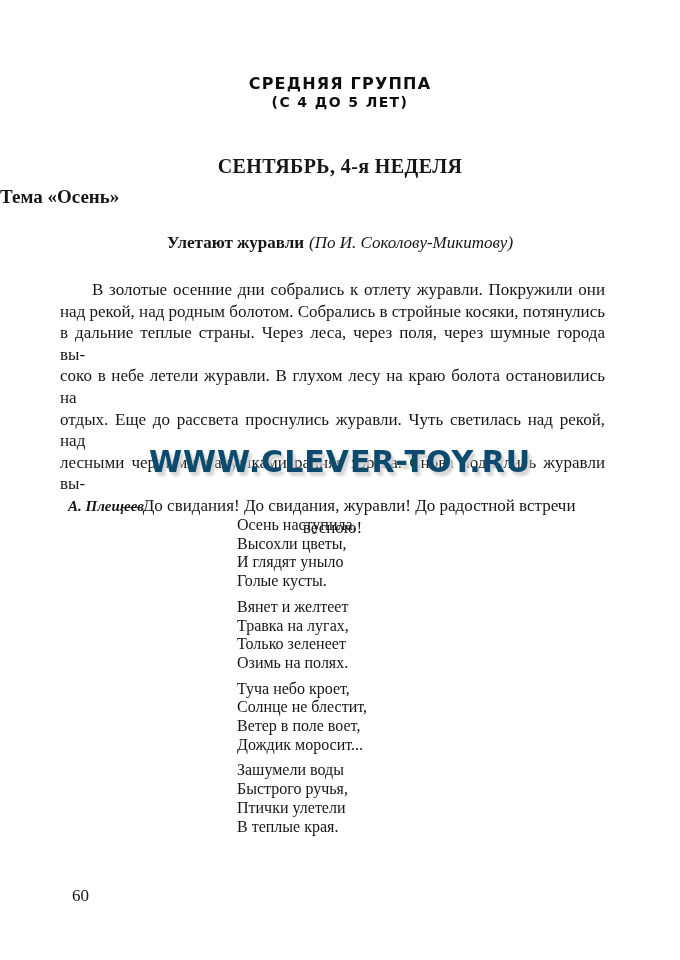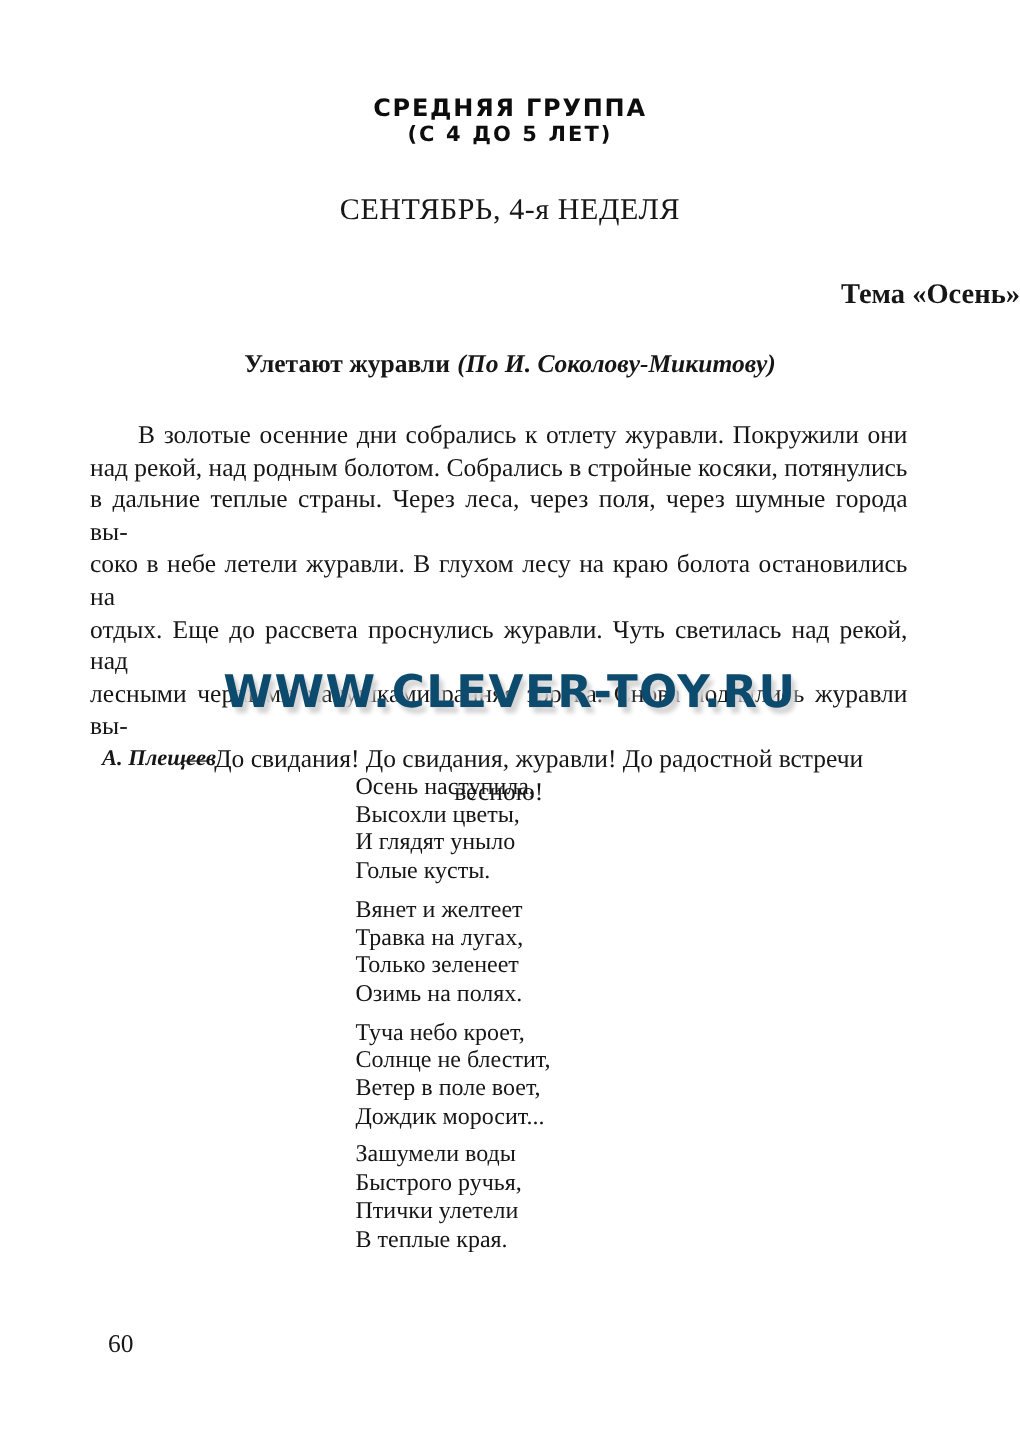--- a/index.html
+++ b/index.html
@@ -18,56 +18,56 @@
     position: absolute;
     top: 62px;
     left: 0;
     width: 100%;
     text-align: center;
     font-family: "DejaVu Sans", sans-serif;
     font-weight: 900;
     color: #0d0d0d;
     line-height: 19px;
   }
-  .deco-header .l1 { font-size: 16px; letter-spacing: 1.2px; }
+  .deco-header .l1 { font-size: 16px; letter-spacing: 1.2px; margin-top: 12px; }
   .deco-header .l2 { font-size: 14px; letter-spacing: 1.4px; text-align: center; }
 
   .week-title {
     position: absolute;
-    top: 129px;
+    top: 155px;
     left: 0;
     width: 100%;
     margin: 0;
     text-align: center;
     font-size: 20px;
-    font-weight: normal;
+    font-weight: bold;
     letter-spacing: 0.4px;
   }
 
   .theme-title {
     position: absolute;
     top: 186px;
     left: 0;
     width: 100%;
     margin: 0;
-    text-align: right;
+    text-align: left;
     font-size: 19px;
     font-weight: bold;
   }
 
   .story-title {
     position: absolute;
     top: 233px;
     left: 0;
     width: 100%;
     text-align: center;
     font-size: 17px;
   }
   .story-title .story-name { font-weight: bold; }
-  .story-title .story-attr { font-style: italic; margin-left: 5px; font-weight: bold; }
+  .story-title .story-attr { font-style: italic; margin-left: 5px; }
 
   .prose {
     position: absolute;
     top: 279px;
     left: 60px;
     width: 545px;
     font-size: 17px;
     line-height: 21.6px;
   }
   .prose .pl { white-space: normal; }

